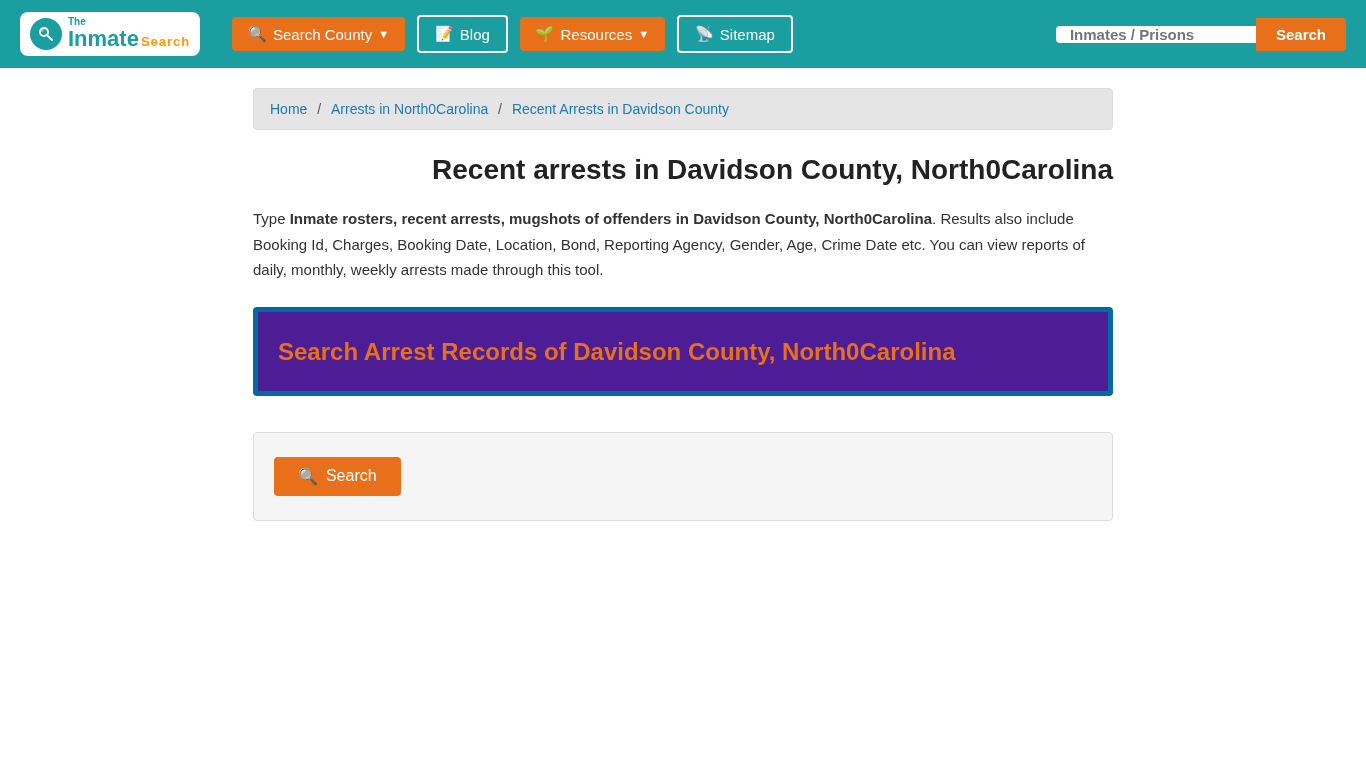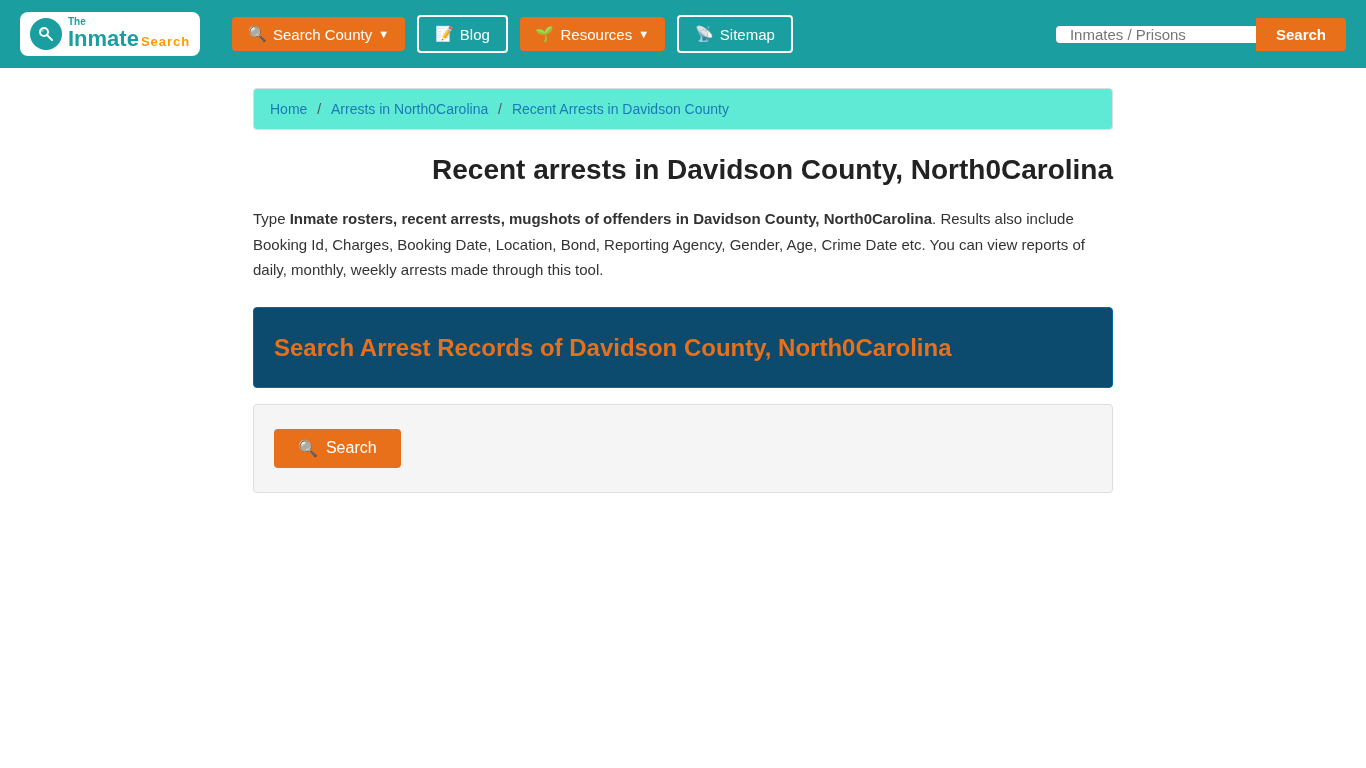--- a/index.html
+++ b/index.html
@@ -86,20 +86,21 @@
       align-items: center;
       gap: 0;
     }
     .header-search-input {
       padding: 0 14px;
       border: none;
       border-radius: 4px 0 0 4px;
       font-size: 15px;
       width: 200px;
       outline: none;
+      font-weight: bold;
     }
     .header-search-btn {
       background: #e8701a;
       color: #fff;
       border: none;
       border-radius: 0 4px 4px 0;
       padding: 8px 20px;
       font-size: 15px;
       cursor: pointer;
       font-weight: bold;
@@ -107,21 +108,21 @@
 
     
     main {
       max-width: 900px;
       margin: 0 auto;
       padding: 20px 20px 40px;
     }
 
     
     .breadcrumb {
-      background: #5eead4;
+      background: #e5e5e5;
       border: 1px solid #ddd;
       border-radius: 4px;
       padding: 12px 16px;
       margin-bottom: 24px;
       font-size: 14px;
     }
     .breadcrumb a {
       color: #1a7ab5;
       text-decoration: none;
     }
@@ -140,25 +141,25 @@
     .description {
       font-size: 15px;
       line-height: 1.7;
       color: #333;
       margin-bottom: 24px;
     }
     .description strong { font-weight: bold; }
 
     
     .search-records-box {
-      background: #0c4a6e;
-      border: 1px solid #0369a1;
+      background: #4c1d95;
+      border: 5px solid #0369a1;
       border-radius: 4px;
       padding: 24px 20px;
-      margin-bottom: 16px;
+      margin-bottom: 36px;
     }
     .search-records-title {
       font-size: 24px;
       font-weight: bold;
       color: #e8701a;
       line-height: 1.3;
     }
 
     
     .search-form-section {

